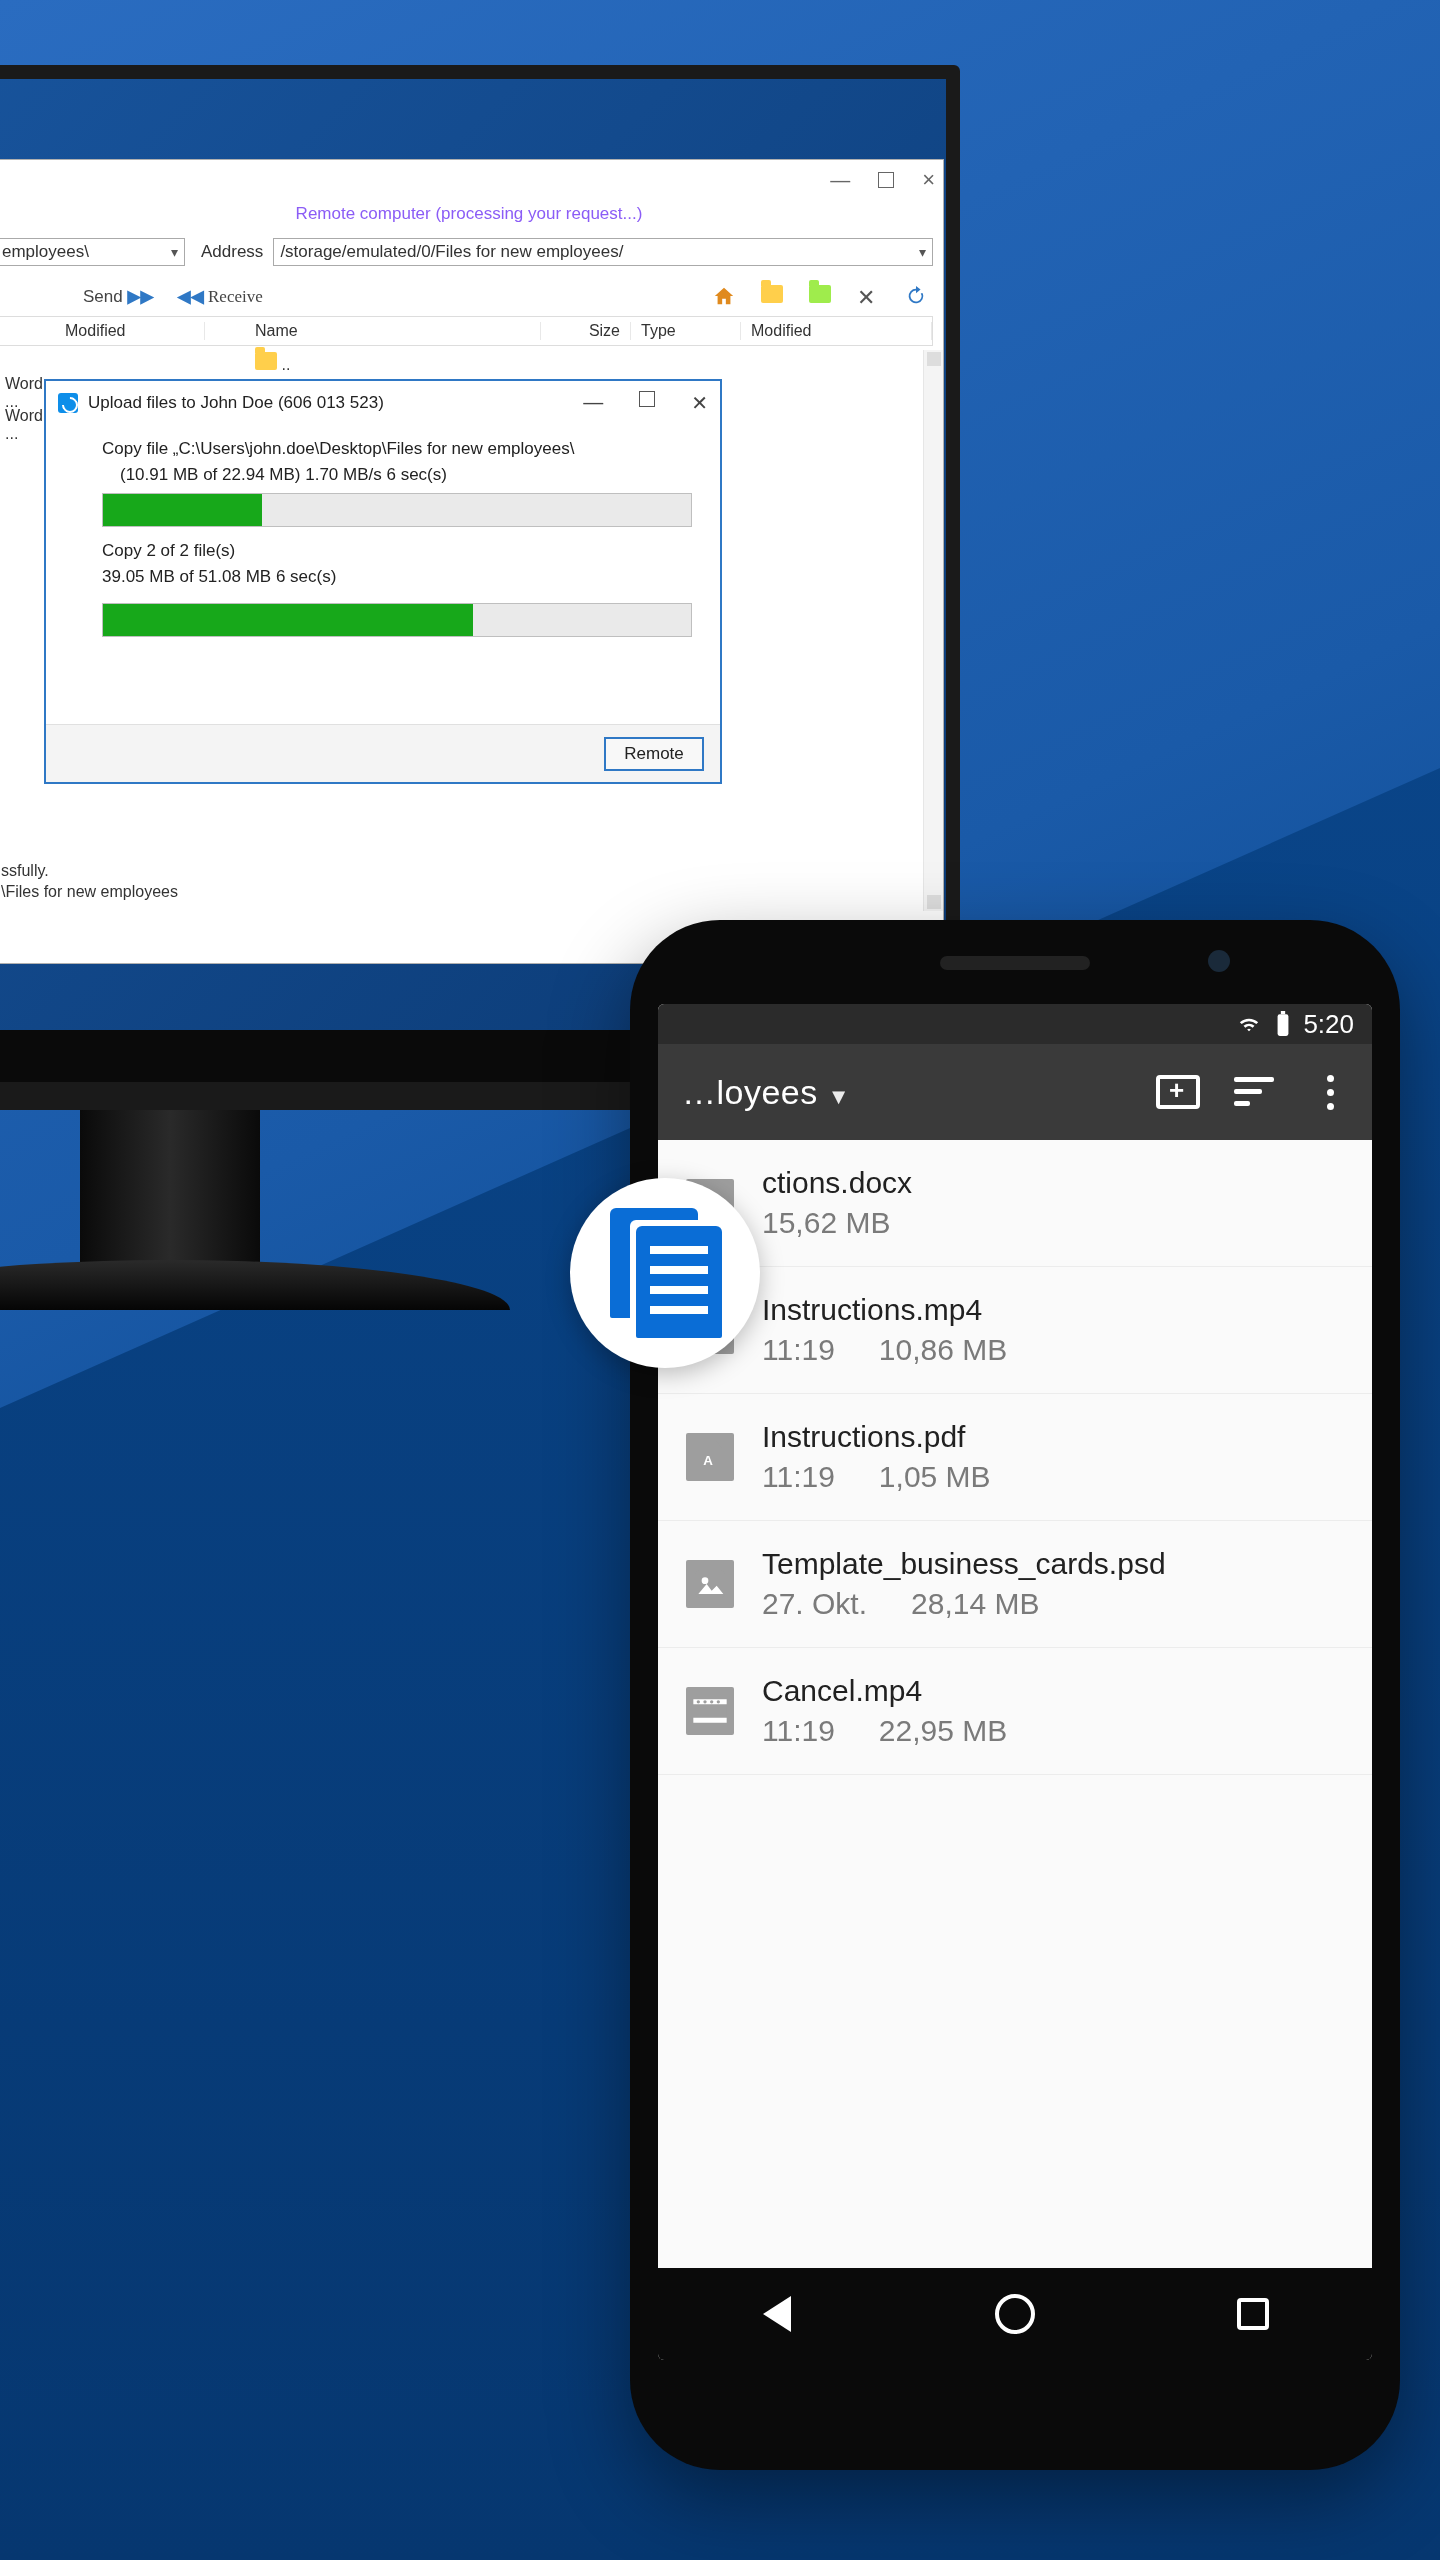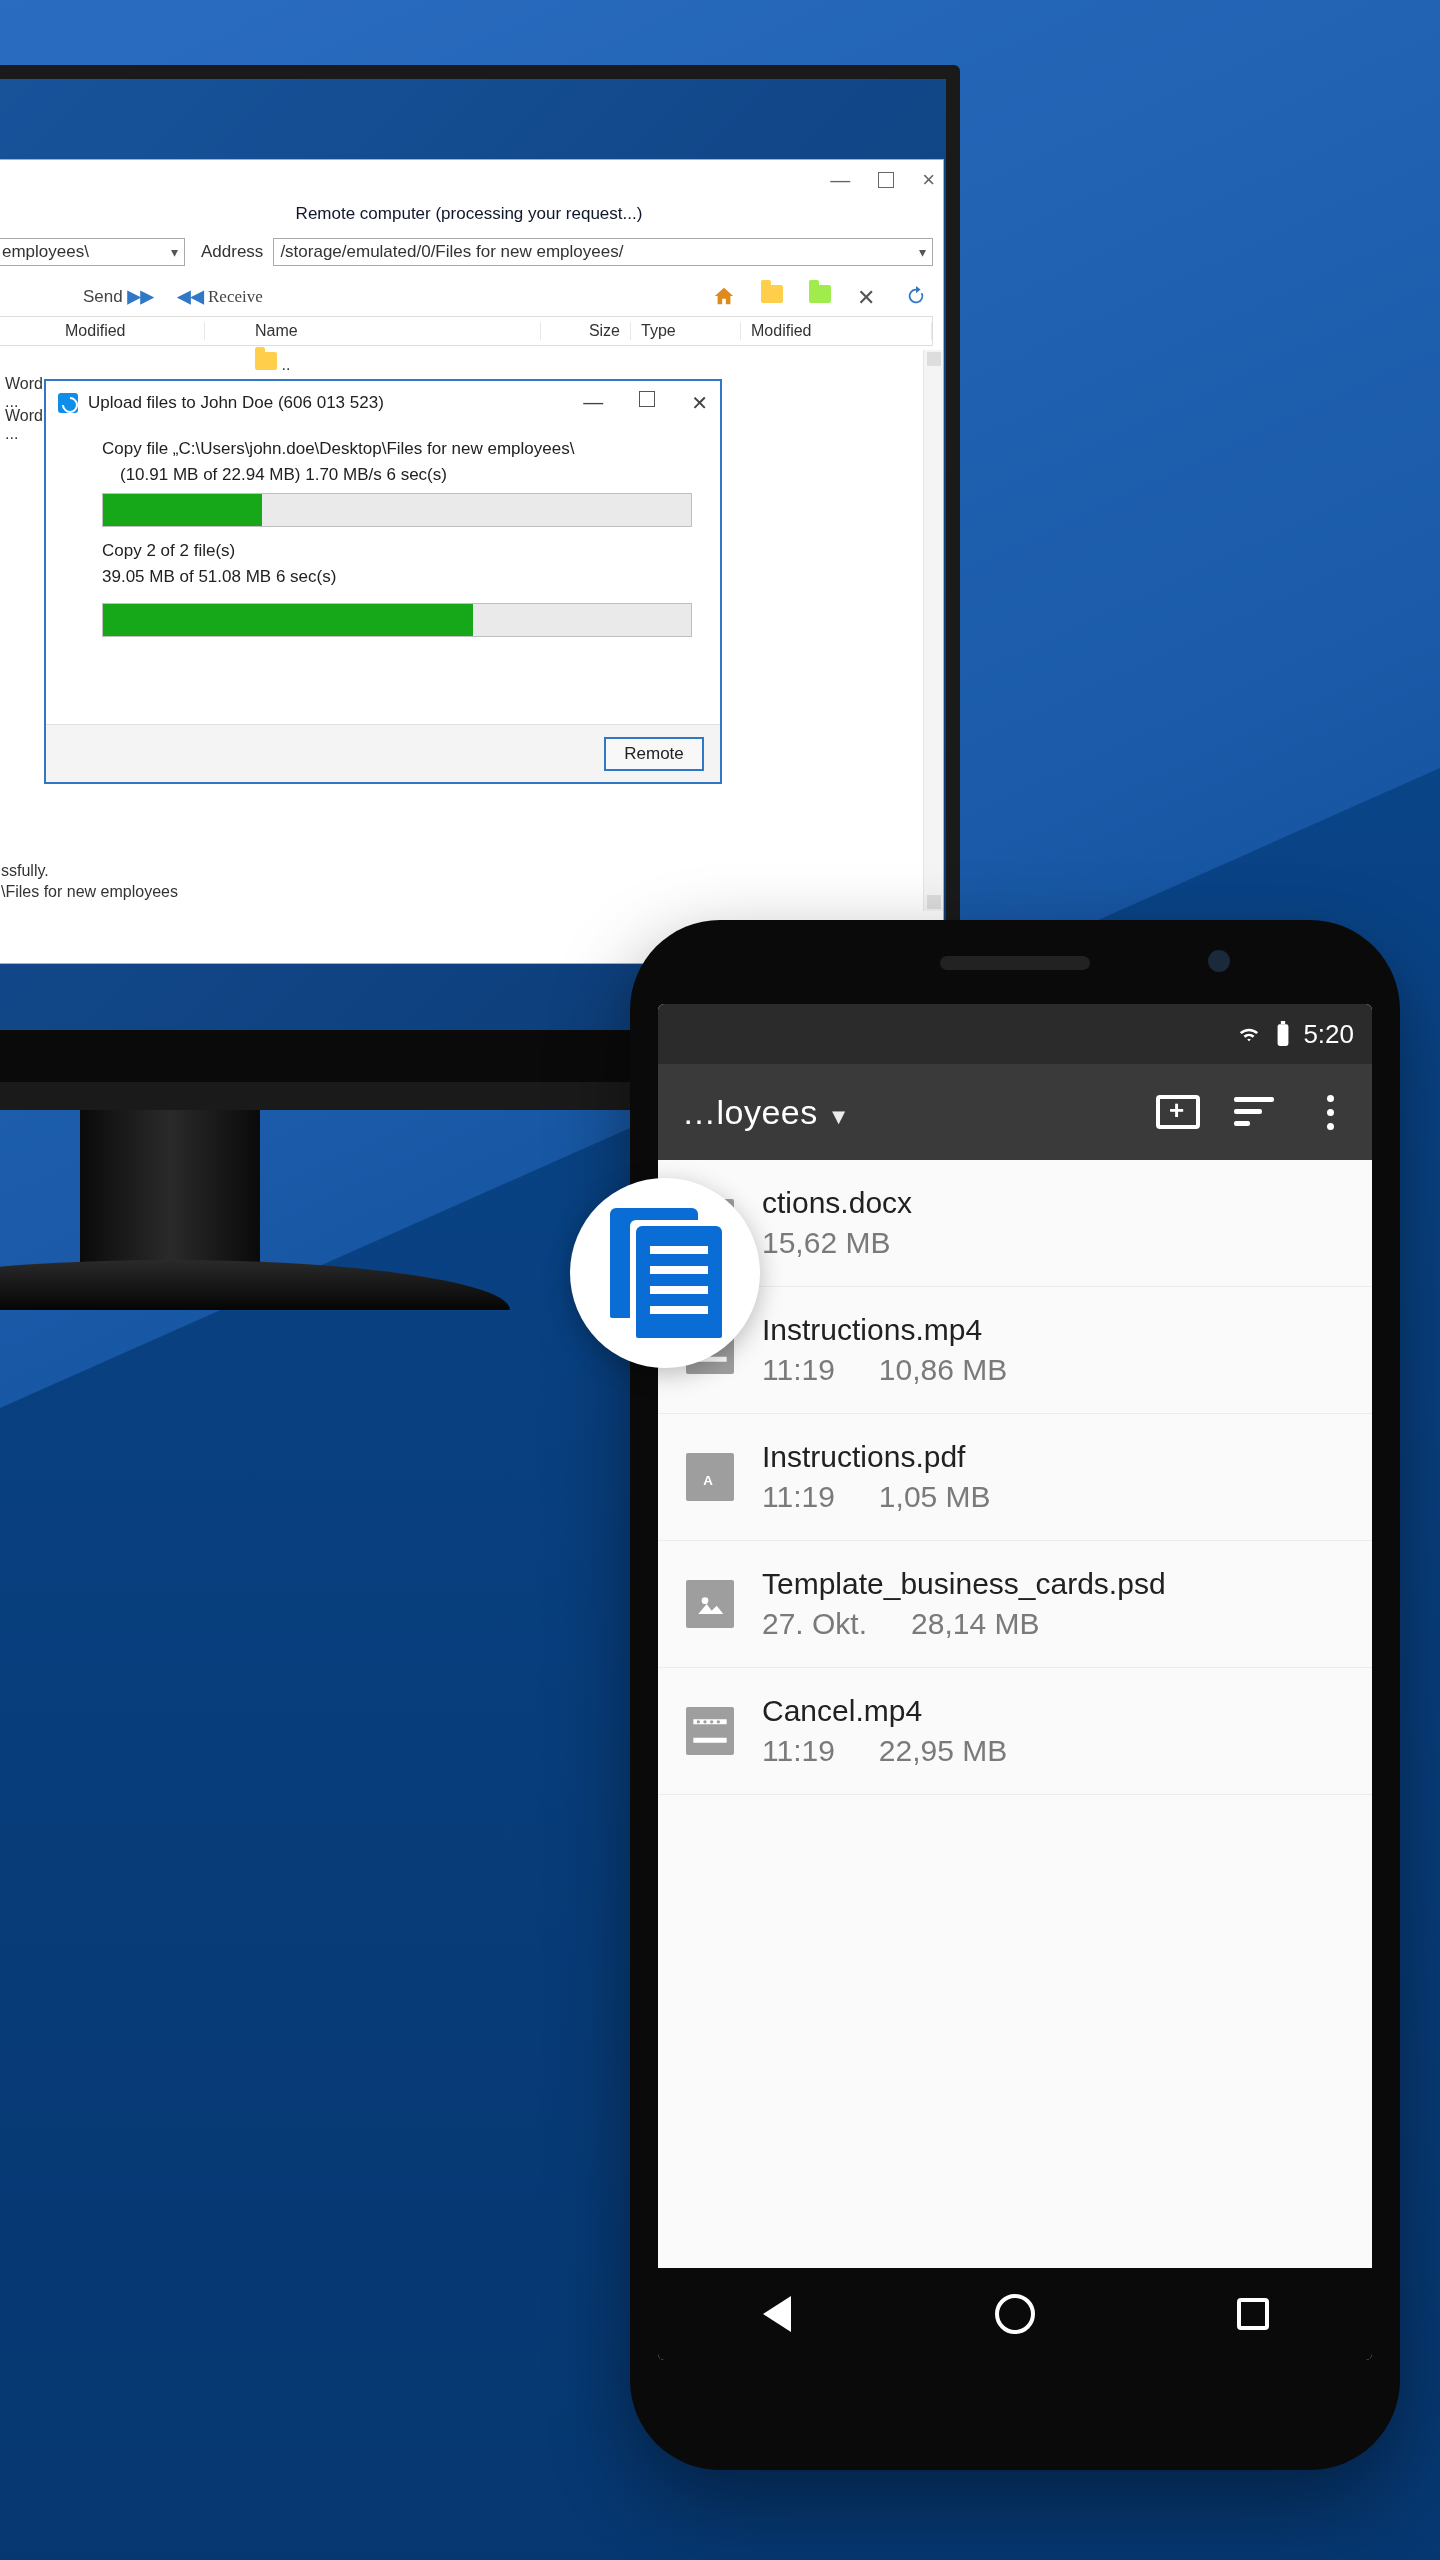--- a/index.html
+++ b/index.html
@@ -92,21 +92,21 @@
     border: 1px solid #b0b0b0;
     font-size: 18px;
     color: #222;
   }
   .ft-titlebar {
     display:flex; justify-content:flex-end; align-items:center;
     height: 40px; padding: 0 8px; gap: 28px; color:#666;
   }
   .ft-header-label {
     position:absolute; top: 44px; left: 50%; transform:translateX(-50%);
-    font-size: 17px; color:#0f172a;
+    font-size: 17px; color:#8b5cf6;
   }
   .ft-addressbar-row {
     position:absolute; top: 78px; left: 0; right: 10px;
     display:flex; align-items:center; gap: 10px; font-size:17px;
   }
   .ft-addressbar-row .lbl { margin-left: 6px; color:#333;}
   .ft-address-left {
     flex: 0 0 190px; height:28px; border:1px solid #aaa; background:#fff;
     display:flex; align-items:center; padding:0 6px; color:#333;
     overflow:hidden; white-space:nowrap;
@@ -211,21 +211,21 @@
   }
   .phone::after{
     content:""; position:absolute; top:30px; right:170px;
     width:22px; height:22px; background:#1a2a3a; border-radius:50%;
   }
   .phone-screen {
     width:100%; height:100%; background:#fafafa; border-radius:6px;
     display:flex; flex-direction:column; overflow:hidden;
   }
   .ph-status {
-    height:60px; background:#2b2b2b; color:#fff;
+    height:40px; background:#2b2b2b; color:#fff;
     display:flex; align-items:center; justify-content:flex-end; gap:12px;
     padding:0 18px; font-size:26px; font-weight:500;
   }
   .ph-appbar {
     height:96px; background:#3a3a3a; color:#fff;
     display:flex; align-items:center; padding:0 14px 0 24px; gap:20px;
   }
   .ph-appbar .title { font-size:34px; flex:0 0 auto; letter-spacing:.5px;}
   .ph-appbar .chev { font-size:22px; opacity:.9; }
   .ph-appbar .spacer{flex:1;}

